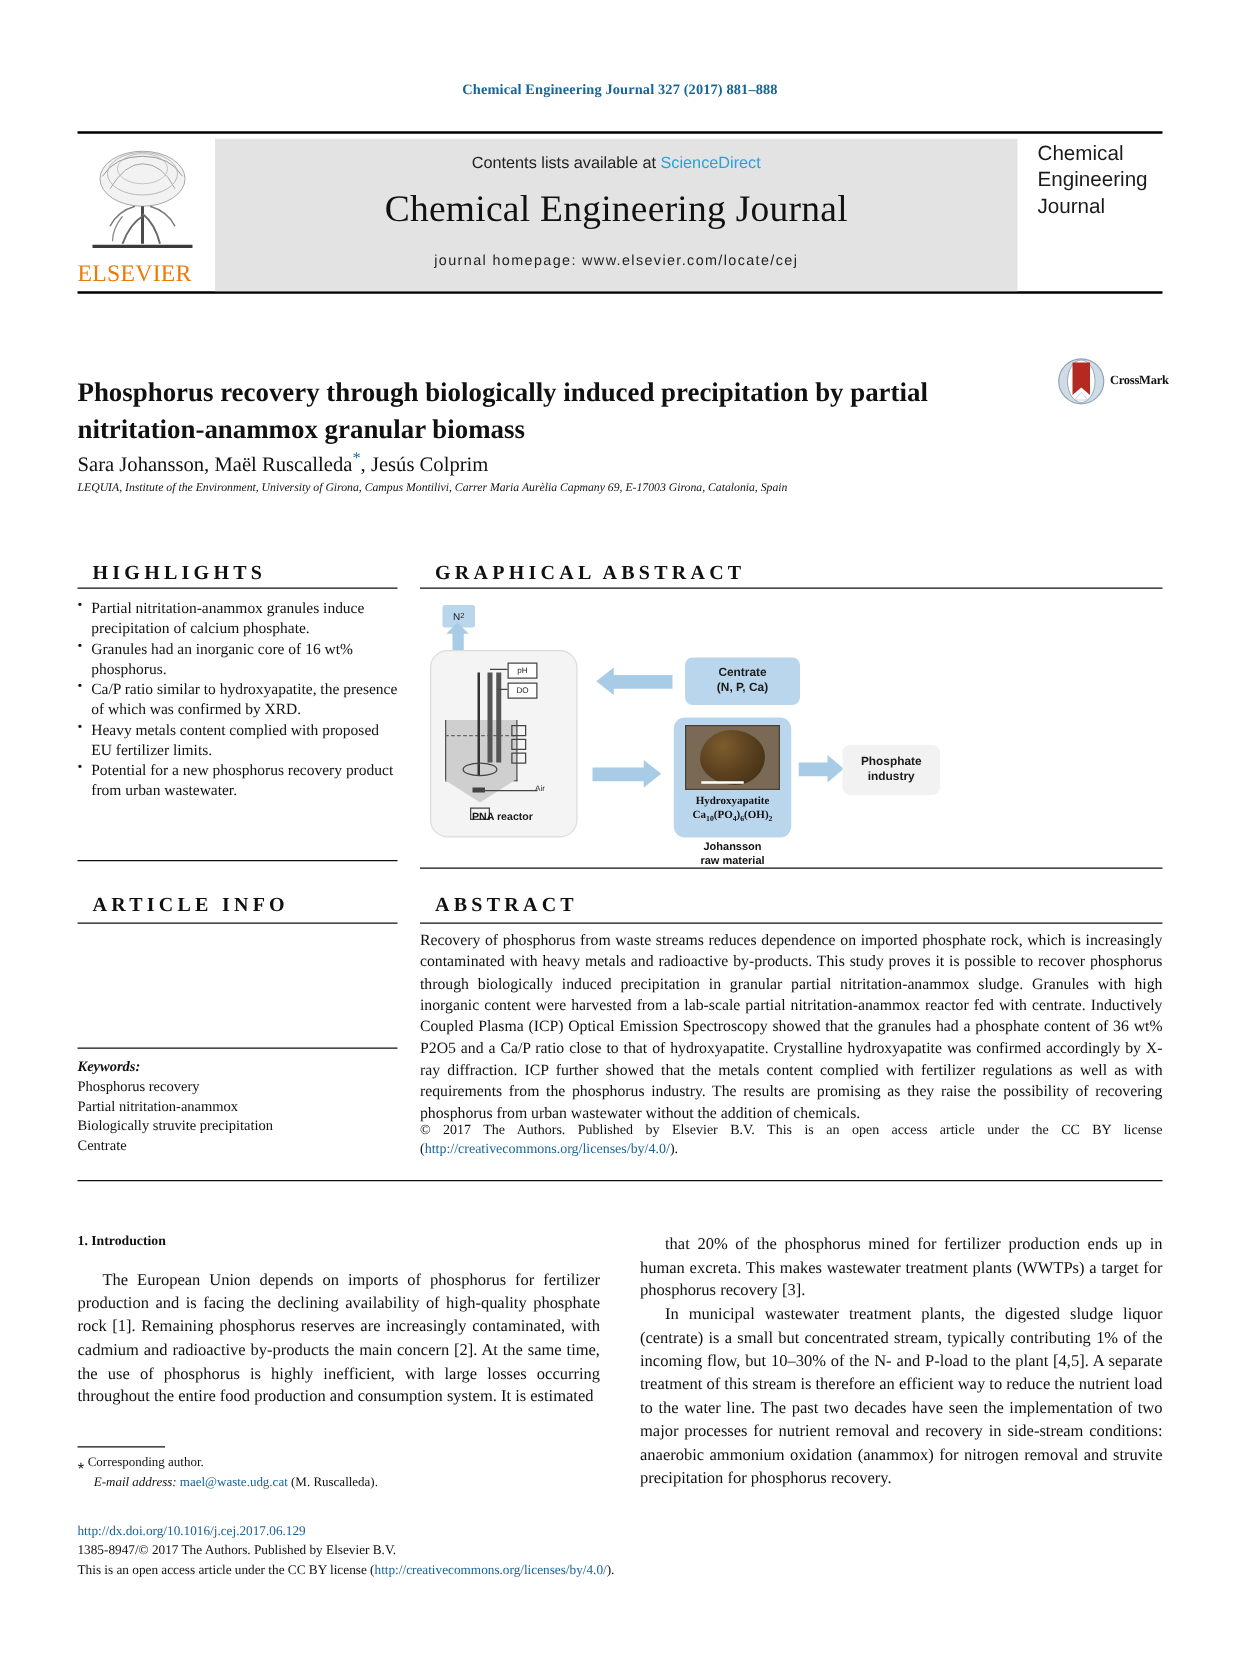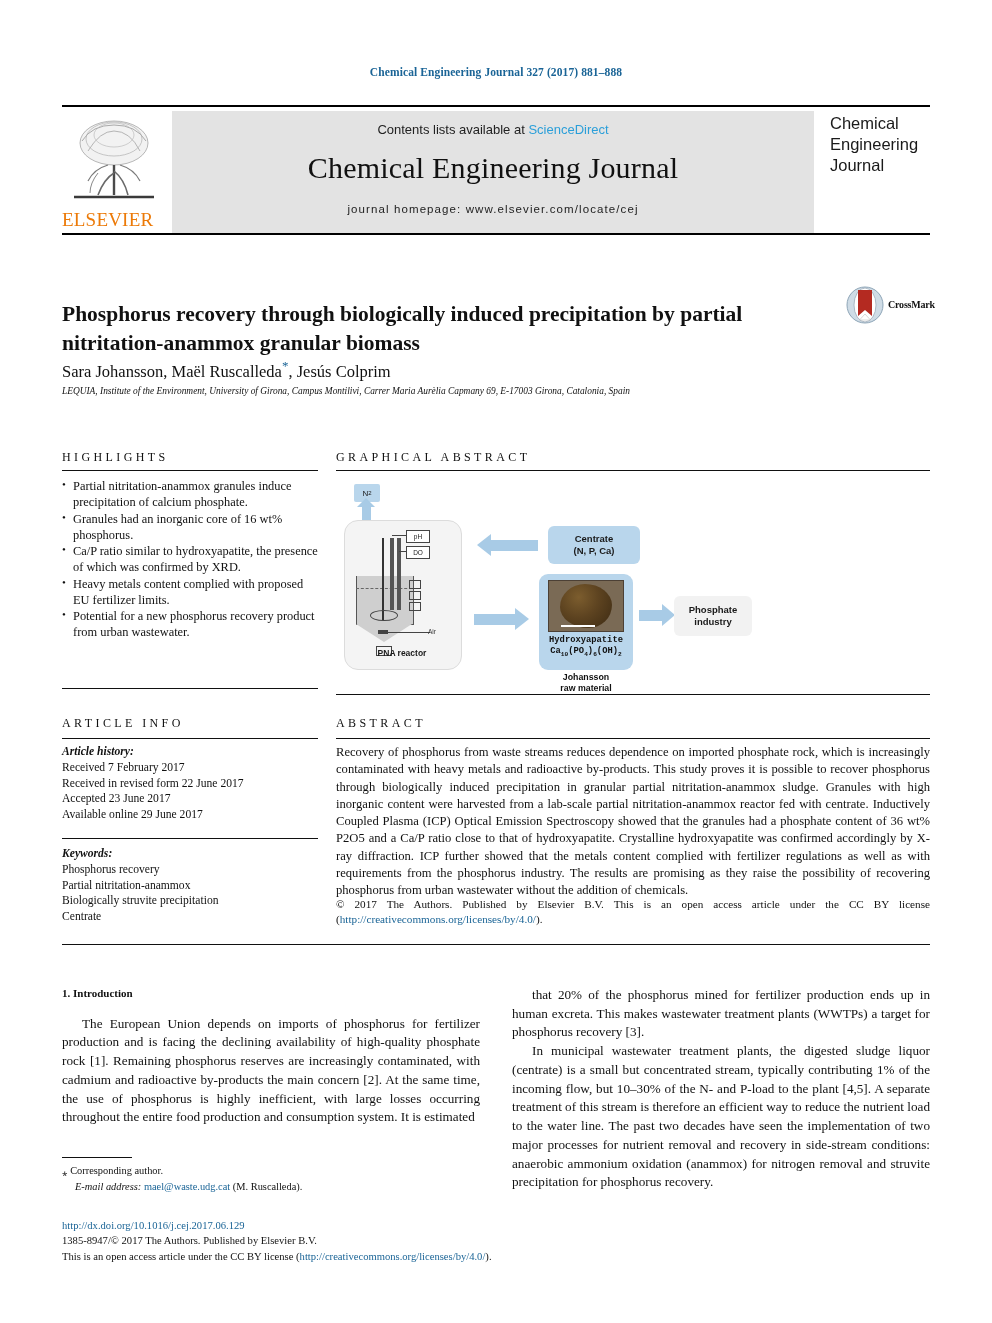--- a/index.html
+++ b/index.html
@@ -167,25 +167,26 @@
     font-family: "Liberation Serif", serif;
     font-size: 10px;
     font-weight: bold;
     color: #111;
     letter-spacing: -0.2px;
   }
 
   
   .sechead {
     font-family: "Liberation Serif", serif;
-    font-size: 12px;
-    font-weight: normal;
+    font-size: 16px;
+    font-weight: bold;
     letter-spacing: 3.4px;
     color: #111;
     text-transform: uppercase;
+    margin-left: 12px;
   }
 
   .highlights-head { position: absolute; left: 62px; top: 450px; }
   .highlights-rule { position: absolute; left: 62px; top: 470px; width: 256px; border-top: 1.6px solid #111; }
   .highlights-list {
     position: absolute;
     left: 62px; top: 478px;
     width: 256px;
     margin: 0; padding: 0;
     list-style: none;
@@ -354,21 +355,21 @@
   }
   .ga-granule-scale {
     position: absolute;
     left: 12px; bottom: 4px;
     width: 34px; height: 2px;
     background: #fff;
   }
   .ga-hap-label {
     margin-top: 3px;
     text-align: center;
-    font-family: Liberation Mono, monospace;
+    font-family: Liberation Serif, serif;
     font-size: 8.8px;
     font-weight: bold;
     color: #111;
     line-height: 1.25;
   }
   .ga-hap-label sub { font-size: 6.2px; }
   .ga-secondary {
     position: absolute; left: 203px; top: 196px;
     width: 94px;
     text-align: center;
@@ -538,27 +539,20 @@
     <li>Partial nitritation-anammox granules induce precipitation of calcium phosphate.</li>
     <li>Granules had an inorganic core of 16 wt% phosphorus.</li>
     <li>Ca/P ratio similar to hydroxyapatite, the presence of which was confirmed by XRD.</li>
     <li>Heavy metals content complied with proposed EU fertilizer limits.</li>
     <li>Potential for a new phosphorus recovery product from urban wastewater.</li>
   </ul>
   <div class="highlights-rule-bottom"></div>
 
   <div class="sechead artinfo-head">ARTICLE INFO</div>
   <div class="artinfo-rule"></div>
-  <div class="artinfo-body">
-    <div class="it">Article history:</div>
-    <div>Received 7 February 2017</div>
-    <div>Received in revised form 22 June 2017</div>
-    <div>Accepted 23 June 2017</div>
-    <div>Available online 29 June 2017</div>
-  </div>
   <div class="artinfo-rule2"></div>
   <div class="keywords-body">
     <div class="it" style="font-style:italic;font-weight:bold;">Keywords:</div>
     <div>Phosphorus recovery</div>
     <div>Partial nitritation-anammox</div>
     <div>Biologically struvite precipitation</div>
     <div>Centrate</div>
   </div>
 
   <div class="sechead ga-head">GRAPHICAL ABSTRACT</div>

